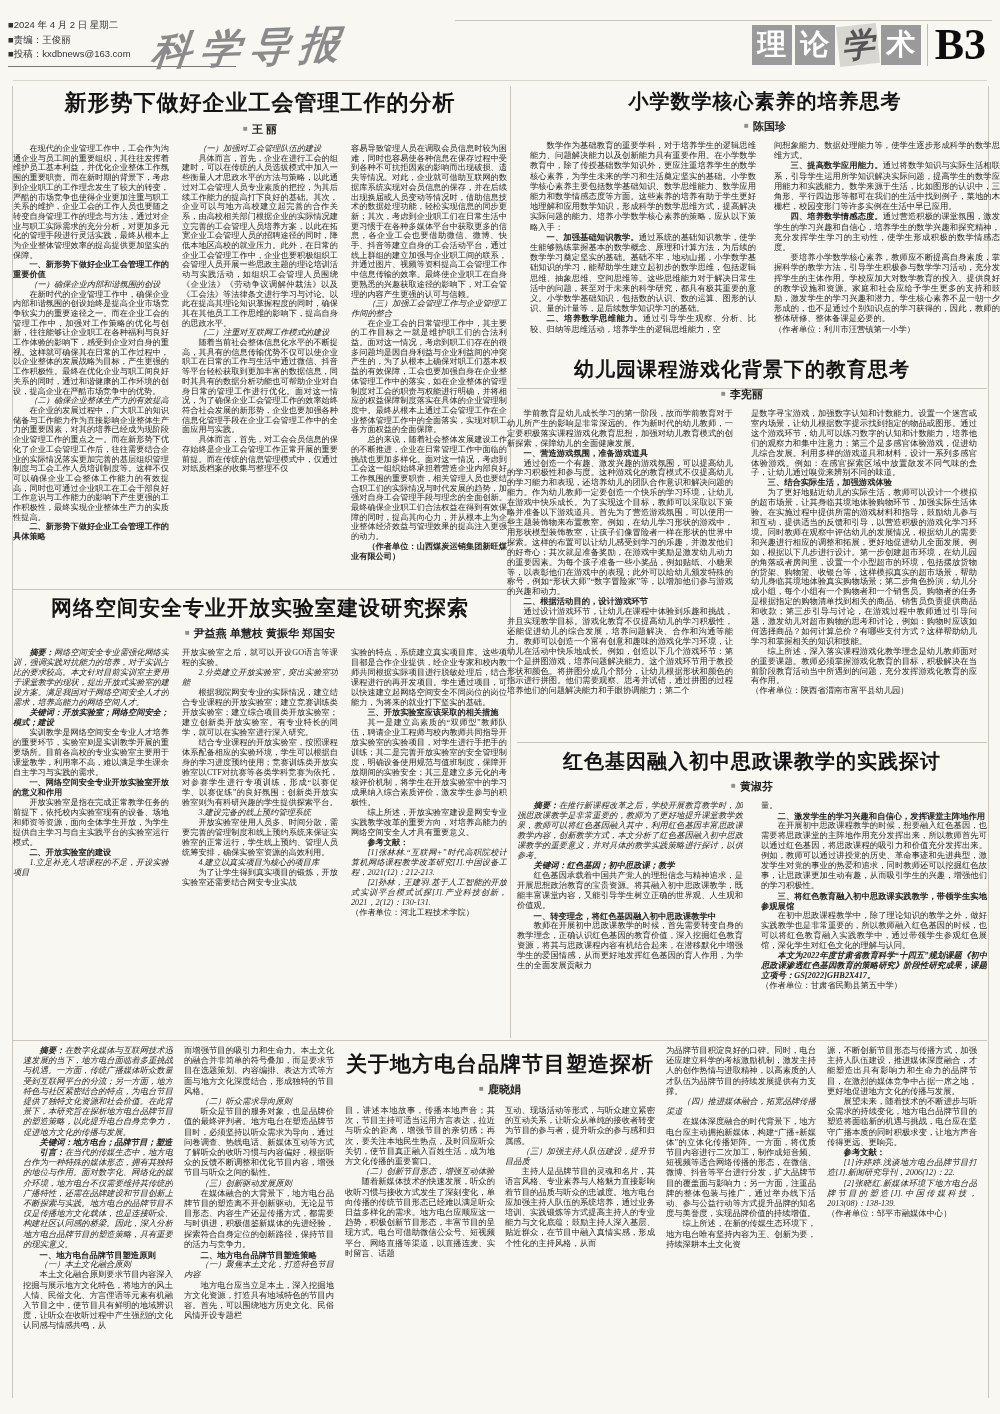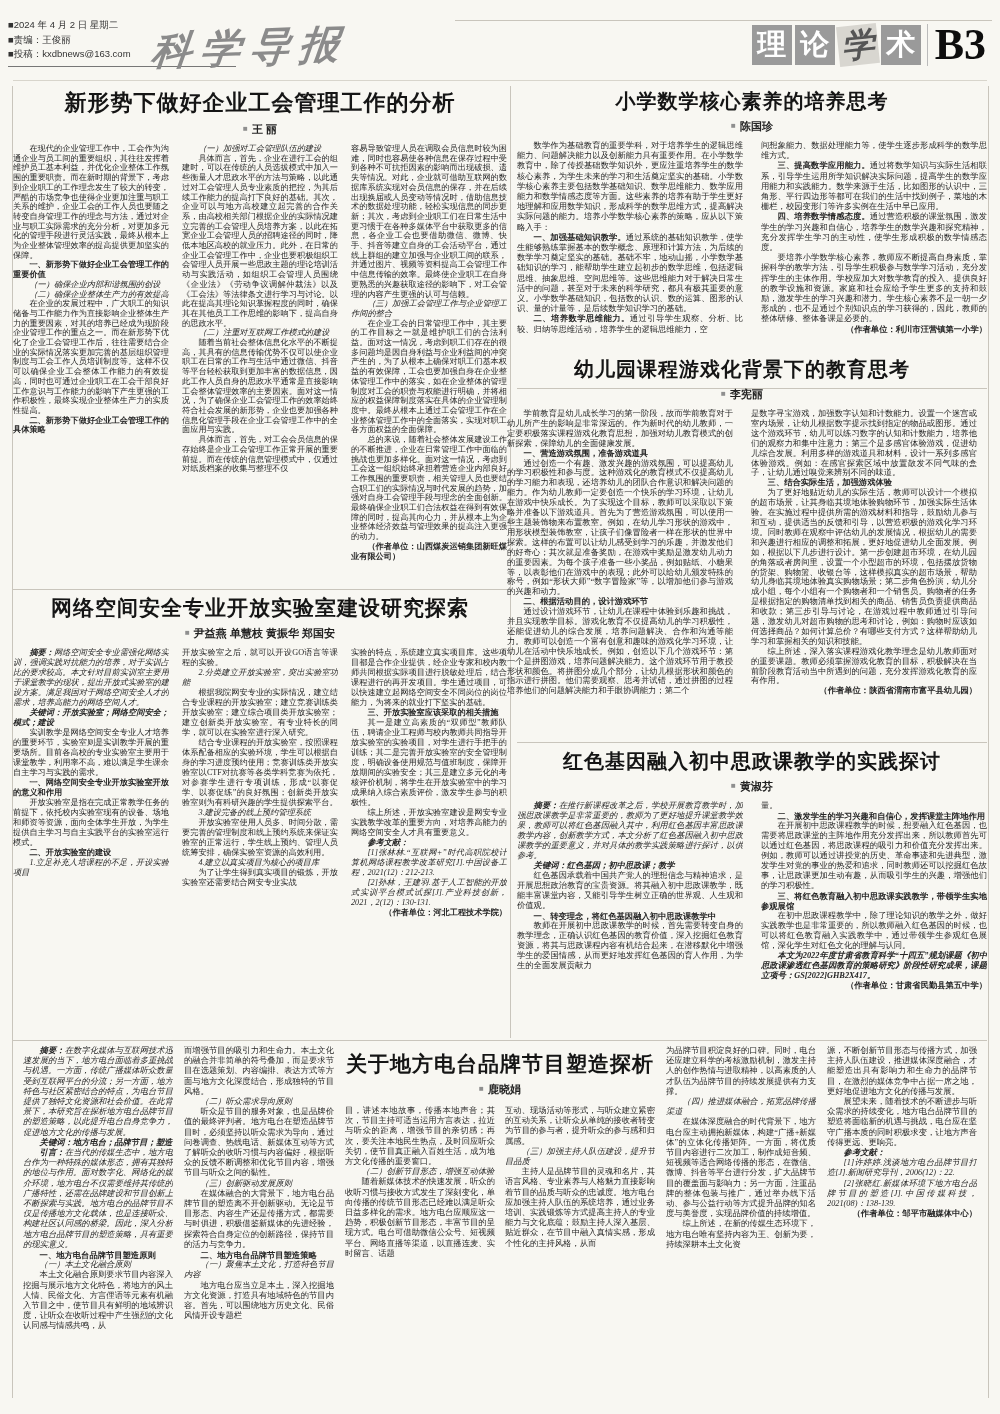--- a/index.html
+++ b/index.html
@@ -31,29 +31,29 @@
   .art .byline .sq{color:#8f8f8f;font-size:8px;vertical-align:2px;margin-right:4px;}
   .cols{display:flex;justify-content:space-between;margin-top:7px;}
   .col{overflow:hidden;}
   .col p{margin:0;text-align:justify;text-justify:inter-ideograph;text-indent:2em;}
   .col p.cont{text-indent:0;}
   .col p.h2{font-weight:bold;font-family:"Liberation Sans","DejaVu Sans",sans-serif;}
   .col p.h3{font-weight:normal;font-style:italic;}
   .col p.abs,.col p.absp{font-style:italic;}
   .col p.kw{font-style:italic;font-weight:bold;}
   .col p.au{font-weight:bold;}
-  .col p.aur{font-weight:bold;text-align:right;text-indent:0;}
-  .col p.refh{font-weight:bold;font-style:italic;}
+  .col p.aur{font-weight:normal;text-indent:0;}
+  .col p.refh{font-weight:bold;}
   .col p.ref{font-style:italic;}
   .col p.note{font-weight:bold;font-style:italic;}
   .col p b{font-weight:bold;}
   
   .a0{left:13px;top:88px;width:494px;} .a0 .title{font-size:22px;}
   .a0 .cols{height:452px;} .a0 .col{width:156px;font-size:8.2px;line-height:9.7px;}
-  .a1{left:517px;top:88px;width:470px;} .a1 .title{font-size:20px;}
+  .a1{left:530px;top:88px;width:470px;} .a1 .title{font-size:20px;}
   .a1 .cols{height:222px;} .a1 .col{width:226px;font-size:8.3px;line-height:10.2px;}
   .a2{left:507px;top:356px;width:470px;} .a2 .title{font-size:20px;}
   .a2 .cols{height:328px;} .a2 .col{width:226px;font-size:8.3px;line-height:9.9px;}
   .a3{left:13px;top:594px;width:494px;} .a3 .title{font-size:21px;}
   .a3 .cols{height:384px;} .a3 .col{width:156px;font-size:8.2px;line-height:10px;}
   .a4{left:517px;top:748px;width:470px;} .a4 .title{font-size:20px;}
   .a4 .cols{height:232px;} .a4 .col{width:226px;font-size:8.3px;line-height:10px;}
   
   .a5{left:23px;top:1046px;width:954px;}
   .a5 .frow{display:flex;justify-content:space-between;}
@@ -94,29 +94,30 @@
   <div class="hline" style="left:13px;top:1040px;width:974px;"></div>
 
   <div class="art a0">
     <div class="title">新形势下做好企业工会管理工作的分析</div>
     <div class="byline"><span class="sq">■</span><span>王 丽</span></div>
     <div class="cols">
         <div class="col">
           <p class="">在现代的企业管理工作中，工会作为沟通企业与员工间的重要组织，其往往发挥着维护员工基本利益，并优化企业整体工作氛围的重要职责。而在新时期的背景下，考虑到企业职工的工作理念发生了较大的转变，严酷的市场竞争也使得企业更加注重与职工关系的维护，企业工会的工作人员也要随之转变自身管理工作的理念与方法，通过对企业与职工实际需求的充分分析，对更加多元化的管理手段进行灵活实践，最终从根本上为企业整体管理效率的提高提供更加坚实的保障。</p>
           <p class="h2">一、新形势下做好企业工会管理工作的重要价值</p>
           <p class="h3">（一）确保企业内部和谐氛围的创设</p>
+          <p class="">在新时代的企业管理工作中，确保企业内部和谐氛围的创设始终是提高企业市场竞争软实力的重要途径之一。而在企业工会的管理工作中，加强对工作策略的优化与创新，往往能够让企业职工在各种福利与良好工作体验的影响下，感受到企业对自身的重视。这样就可确保其在日常的工作过程中，以企业整体的发展战略为目标，产生更强的工作积极性。最终在优化企业与职工间良好关系的同时，通过和谐健康的工作环境的创设，提高企业在严酷市场竞争中的优势。</p>
           <p class="h3">（二）确保企业整体生产力的有效提高</p>
           <p class="">在企业的发展过程中，广大职工的知识储备与工作能力作为直接影响企业整体生产力的重要因素，对其的培养已经成为现阶段企业管理工作的重点之一。而在新形势下优化了企业工会管理工作后，往往需要结合企业的实际情况落实更加完善的基层组织管理制度与工会工作人员培训制度等。这样不仅可以确保企业工会整体工作能力的有效提高，同时也可通过企业职工在工会干部良好工作意识与工作能力的影响下产生更强的工作积极性，最终实现企业整体生产力的实质性提高。</p>
           <p class="h2">二、新形势下做好企业工会管理工作的具体策略</p>
         </div>
         <div class="col">
           <p class="h3">（一）加强对工会管理队伍的建设</p>
           <p class="">具体而言，首先，企业在进行工会的组建时，可以在传统的人员选拔模式中加入一些衡量人才思政水平的方法与策略，以此通过对工会管理人员专业素质的把控，为其后续工作能力的提高打下良好的基础。其次，企业可以与地方高校建立起完善的合作关系，由高校相关部门根据企业的实际情况建立完善的工会管理人员培养方案，以此在拓宽企业工会管理人员的招聘途径的同时，降低本地区高校的就业压力。此外，在日常的企业工会管理工作中，企业也要积极组织工会管理人员开展一些思政主题的理论培训活动与实践活动，如组织工会管理人员围绕《企业法》《劳动争议调解仲裁法》以及《工会法》等法律条文进行学习与讨论。以此在提高其理论知识掌握程度的同时，确保其在其他员工工作思维的影响下，提高自身的思政水平。</p>
           <p class="h3">（二）注重对互联网工作模式的建设</p>
-          <p class="">随着当前社会整体信息化水平的不断提高，其具有的信息传输优势不仅可以使企业职工在日常的工作与生活中通过微信、抖音等平台轻松获取到更加丰富的数据信息，因此工作人员自身的思政水平通常是直接影响工会整体管理效率的主要因素。面对这一情况，为了确保企业工会管理工作的效率始终符合社会发展的新形势，企业也要加强各种信息化管理手段在企业工会管理工作中的全面应用与实践。</p>
+          <p class="">随着当前社会整体信息化水平的不断提高，其具有的信息传输优势不仅可以使企业职工在日常的工作与生活中通过微信、抖音等平台轻松获取到更加丰富的数据信息，同时其具有的数据分析功能也可帮助企业对自身日常的管理工作进行优化。面对这一情况，为了确保企业工会管理工作的效率始终符合社会发展的新形势，企业也要加强各种信息化管理手段在企业工会管理工作中的全面应用与实践。</p>
           <p class="">具体而言，首先，对工会会员信息的保存始终是企业工会管理工作正常开展的重要前提。而在传统的信息管理模式中，仅通过对纸质档案的收集与整理不仅</p>
         </div>
         <div class="col">
           <p class="cont">容易导致管理人员在调取会员信息时较为困难，同时也容易使各种信息在保存过程中受到各种不可抗拒因素的影响而出现破损、遗失等情况。对此，企业就可借助互联网的数据库系统实现对会员信息的保存，并在后续出现换届或人员变动等情况时，借助信息技术的数据处理功能，轻松实现信息的同步更新；其次，考虑到企业职工们在日常生活中更习惯于在各种多媒体平台中获取更多的信息，各企业工会也要借助微信、微博、快手、抖音等建立自身的工会活动平台，通过线上群组的建立加强与企业职工间的联系，并通过图片、视频等资料提高工会管理工作中信息传输的效率。最终使企业职工在自身更熟悉的兴趣获取途径的影响下，对工会管理的内容产生更强的认可与信赖。</p>
           <p class="h3">（三）加强工会管理工作与企业管理工作间的整合</p>
           <p class="">在企业工会的日常管理工作中，其主要的工作目标之一就是维护职工们的合法利益。面对这一情况，考虑到职工们存在的很多问题均是因自身利益与企业利益间的冲突产生的，为了从根本上确保对职工们基本权益的有效保障，工会也要加强自身在企业整体管理工作中的落实，如在企业整体的管理制度对工会的职责与权能进行明确，并将相应的权益保障制度落实在具体的企业管理制度中。最终从根本上通过工会管理工作在企业整体管理工作中的全面落实，实现对职工各方面权益的全面保障。</p>
           <p class="">总的来说，随着社会整体发展建设工作的不断推进，企业在日常管理工作中面临的挑战也更加多样化。面对这一情况，考虑到工会这一组织始终承担着营造企业内部良好工作氛围的重要职责，相关管理人员也要结合职工们的实际情况与时代发展的趋势，加强对自身工会管理手段与理念的全面创新。最终确保企业职工们合法权益在得到有效保障的同时，提高其向心力，并从根本上为企业整体经济效益与管理效果的提高注入更强的动力。</p>
           <p class="au">（作者单位：山西煤炭运销集团新旺煤业有限公司）</p>
         </div>
       </div>
@@ -261,19 +262,19 @@
           <p class="cont">为品牌节目积淀良好的口碑。同时，电台还应建立科学的考核激励机制，激发主持人的创作热情与进取精神，以高素质的人才队伍为品牌节目的持续发展提供有力支撑。</p>
           <p class="h3">（四）推进媒体融合，拓宽品牌传播渠道</p>
           <p class="">在媒体深度融合的时代背景下，地方电台应主动拥抱新媒体，构建“广播+新媒体”的立体化传播矩阵。一方面，将优质节目内容进行二次加工，制作成短音频、短视频等适合网络传播的形态，在微信、微博、抖音等平台进行分发，扩大品牌节目的覆盖面与影响力；另一方面，注重品牌的整体包装与推广，通过举办线下活动、参与公益行动等方式提升品牌的知名度与美誉度，实现品牌价值的持续增值。</p>
           <p class="">综上所述，在新的传媒生态环境下，地方电台唯有坚持内容为王、创新为要，持续深耕本土文化资</p>
         </div>
       <div class="col">
           <p class="cont">源，不断创新节目形态与传播方式，加强主持人队伍建设，推进媒体深度融合，才能塑造出具有影响力和生命力的品牌节目，在激烈的媒体竞争中占据一席之地，更好地促进地方文化的传播与发展。</p>
           <p class="">展望未来，随着技术的不断进步与听众需求的持续变化，地方电台品牌节目的塑造将面临新的机遇与挑战，电台应在坚守广播本质的同时积极求变，让地方声音传得更远、更响亮。</p>
           <p class="refh">参考文献：</p>
           <p class="ref">[1]许婷婷.浅谈地方电台品牌节目打造[J].新闻研究导刊，2006(12)：22.</p>
-          <p class="ref">[2]张晓红.新媒体环境下地方电台品牌节目的塑造[J].中国传媒科技，2021(08)：138-139.</p>
+          <p class="ref">[2]张晓红.新媒体环境下地方电台品牌节目的塑造[J].中国传媒科技，2013(08)：138-139.</p>
           <p class="aur">（作者单位：邹平市融媒体中心）</p>
         </div>
     </div>
   </div>
 
 </div>
 
 </body></html>

